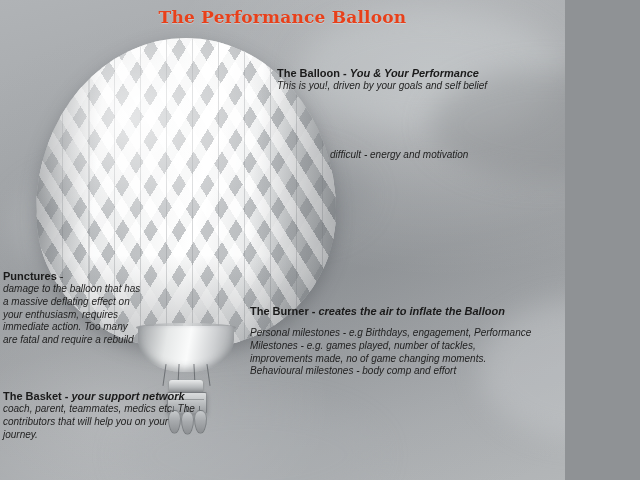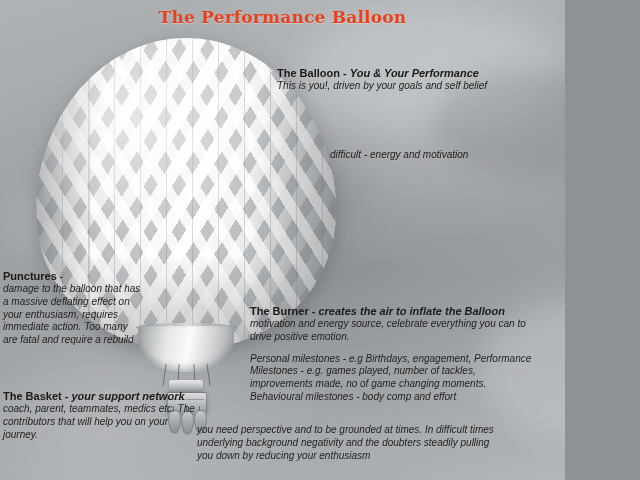--- a/index.html
+++ b/index.html
@@ -270,26 +270,24 @@
   </div>
 
 
   <div class="blk b-punctures">
     <div class="hd wrap"><span>Punctures</span><span style="font-weight:normal"> -</span></div>
     <div class="bd">damage to the balloon that has a massive deflating effect on your enthusiasm, requires immediate action. Too many are fatal and require a rebuild</div>
   </div>
 
   <div class="blk b-burner">
     <div class="hd"><span>The Burner - </span><em>creates the air to inflate the Balloon</em></div>
-    <div class="bd">motivation and energy source, celebrate everything you can to drive positive emotion.</div>
     <div class="bd p2">Personal milestones - e.g Birthdays, engagement, Performance Milestones - e.g. games played, number of tackles, improvements made, no of game changing moments. Behavioural milestones - body comp and effort</div>
   </div>
 
   <div class="blk b-basket">
     <div class="hd"><span>The Basket - </span><em>your support network</em></div>
     <div class="bd">coach, parent, teammates, medics etc. The contributors that will help you on your journey.</div>
   </div>
 
   <div class="blk b-sandbags">
-    <div class="bd">you need perspective and to be grounded at times. In difficult times underlying background negativity and the doubters steadily pulling you down by reducing your enthusiasm</div>
   </div>
 
 </div>
 
 </body></html>

